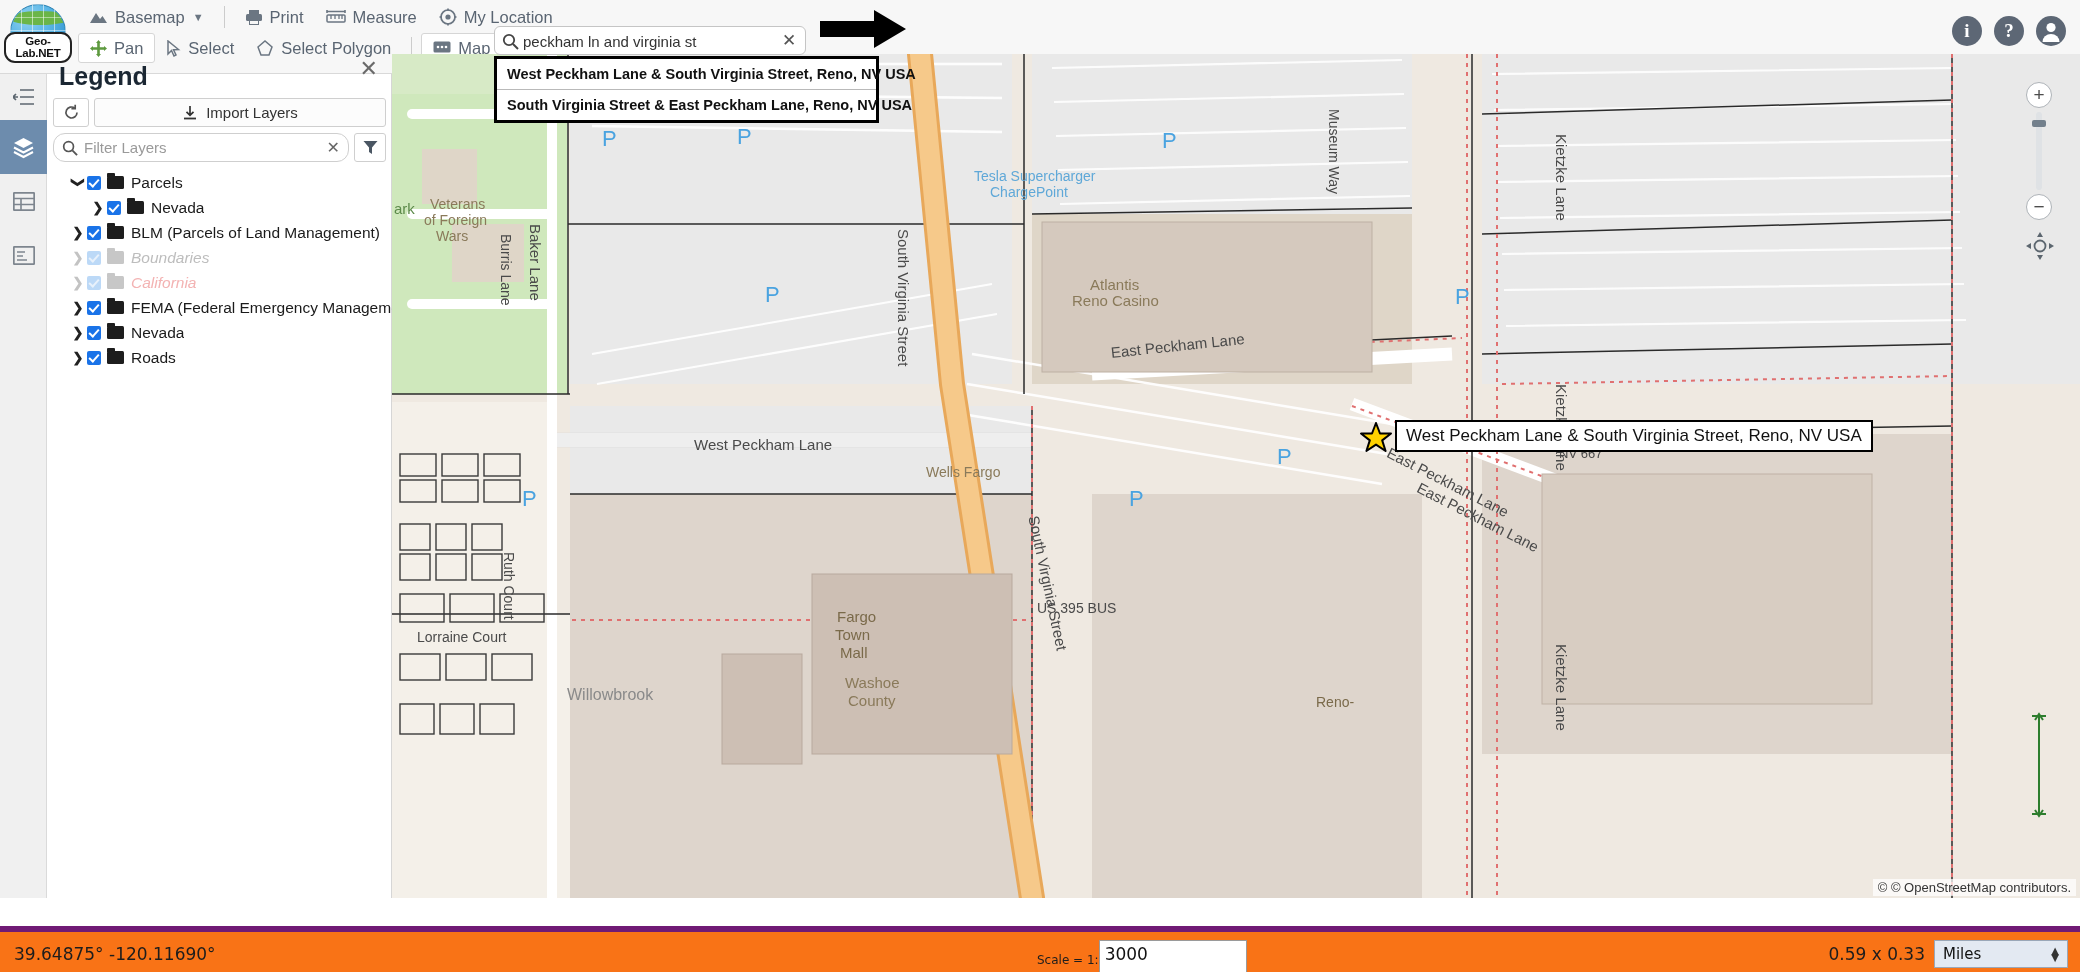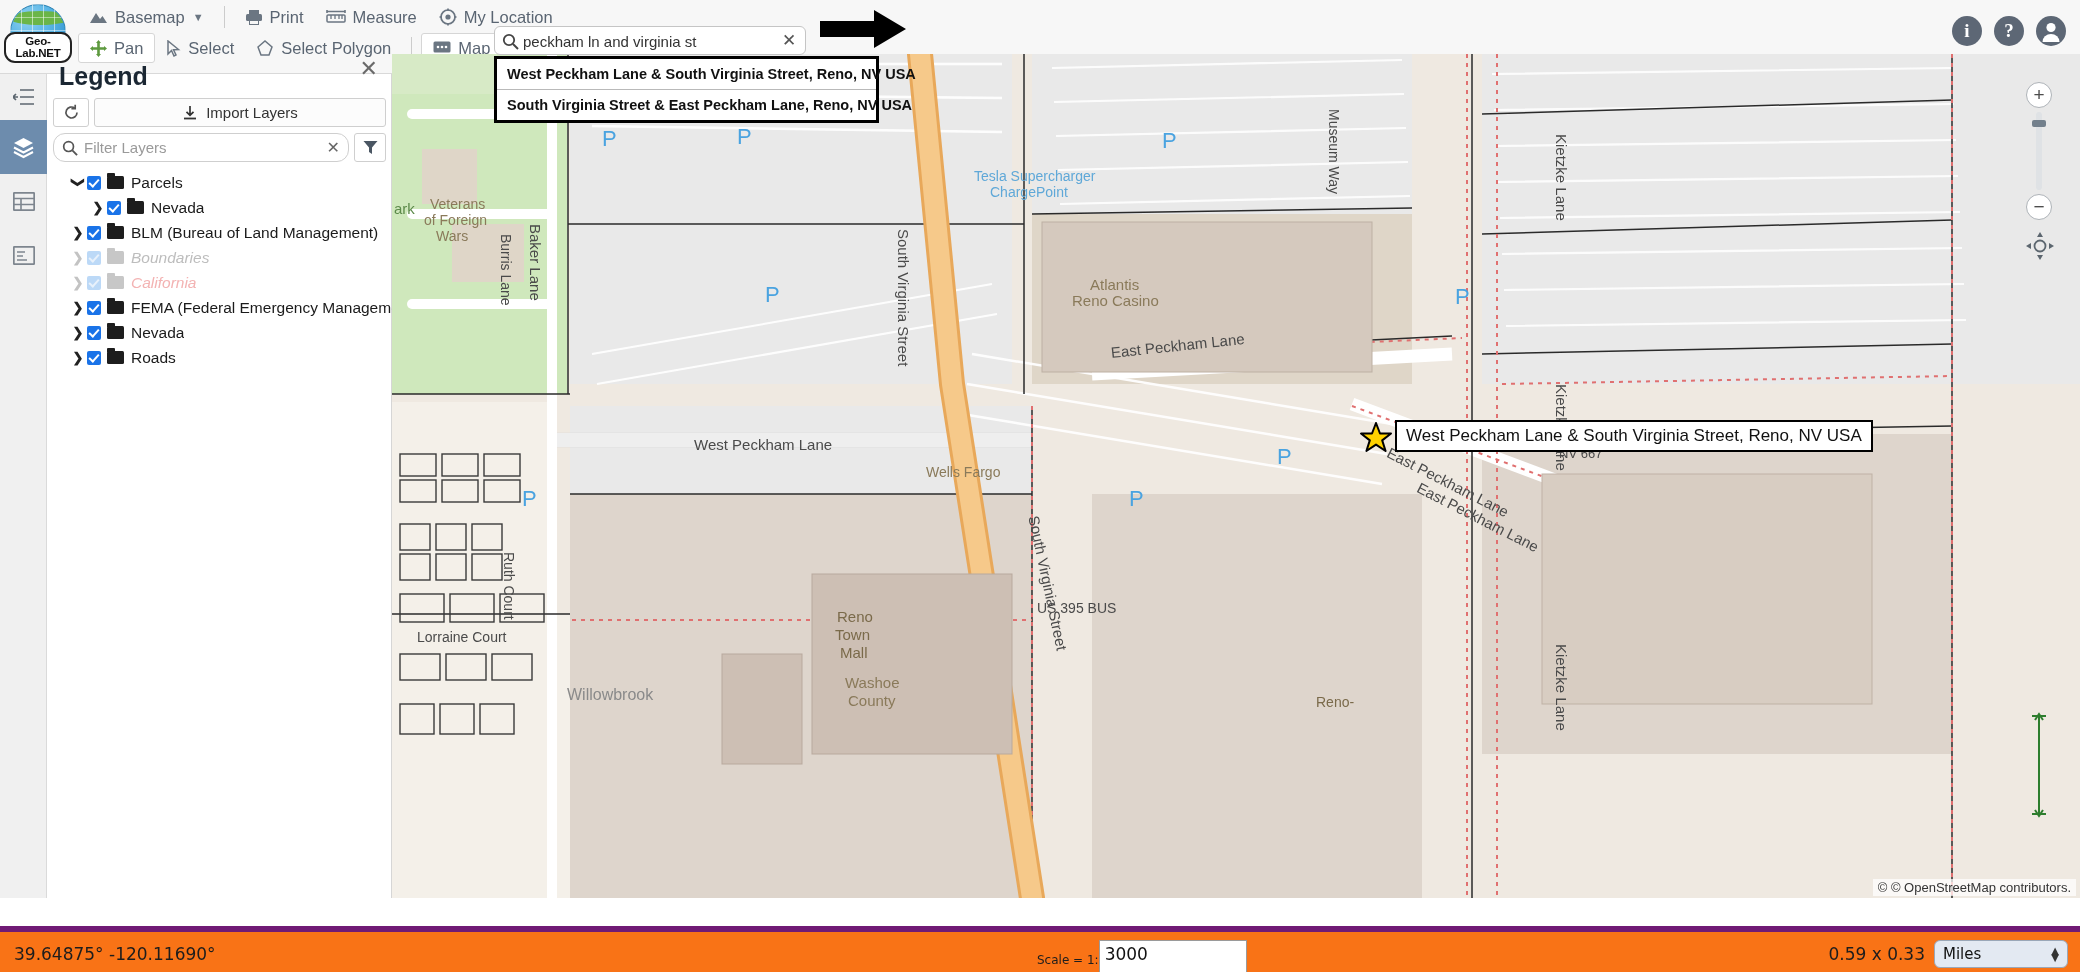--- a/index.html
+++ b/index.html
@@ -212,21 +212,21 @@
     width: 148px; height: 40px; background: #fff; border: 1px solid #9a9a9a;
     font-size: 17px; color: #111; padding: 0 5px; line-height: 26px;
     font-family: "DejaVu Sans", sans-serif;
   }
   .dims {
     position: absolute; right: 155px; top: 12px; font-size: 17px; color: #1d1d1d;
     font-family: "DejaVu Sans", sans-serif;
   }
   .unitsel {
     position: absolute; right: 12px; top: 8px; width: 134px; height: 28px;
-    background: #e3e9f2; border: 1px solid #9aa7b8; border-radius: 6px;
+    background: #e3e9f2; border: 1px solid #9aa7b8; border-radius: 0;
     font-size: 15px; color: #111; padding: 0 8px; line-height: 26px;
     display: flex; align-items: center; justify-content: space-between; cursor: pointer;
     font-family: "DejaVu Sans", sans-serif;
   }
   .spin { display: flex; flex-direction: column; line-height: 7px; font-size: 10px; color: #333; }
 </style>
 </head>
 <body>
 
 <div id="app">
@@ -437,21 +437,21 @@
         <div class="trow" style="padding-left: 42px;">
           <span class="tw" style="transform: none; font-weight: bold;">❯</span>
           <span class="cb"></span>
           <span class="fold"></span>
           <span class="tlabel">Nevada</span>
         </div>
         <div class="trow" style="padding-left: 22px;">
           <span class="tw" style="transform: none; font-weight: bold;">❯</span>
           <span class="cb"></span>
           <span class="fold"></span>
-          <span class="tlabel">BLM (Bureau of Land Management)</span>
+          <span class="tlabel">BLM (Parcels of Land Management)</span>
         </div>
         <div class="trow" style="padding-left: 22px;">
           <span class="tw dim" style="transform: none; font-weight: bold;">❯</span>
           <span class="cb dim"></span>
           <span class="fold dim"></span>
           <span class="tlabel dim">Boundaries</span>
         </div>
         <div class="trow" style="padding-left: 22px;">
           <span class="tw dim" style="transform: none; font-weight: bold;">❯</span>
           <span class="cb dim"></span>
@@ -619,21 +619,21 @@
         <div style="position: absolute; left: 582px; top: 114px; font-size: 14px; color: rgb(95, 168, 216); white-space: nowrap; transform: rotate(0deg); transform-origin: left top; font-family: &quot;Liberation Sans&quot;, sans-serif;">Tesla Supercharger</div>
         <div style="position: absolute; left: 598px; top: 130px; font-size: 14px; color: rgb(95, 168, 216); white-space: nowrap; transform: rotate(0deg); transform-origin: left top; font-family: &quot;Liberation Sans&quot;, sans-serif;">ChargePoint</div>
         <div style="position: absolute; left: 718px; top: 290px; font-size: 15px; color: rgb(74, 74, 74); white-space: nowrap; transform: rotate(-6deg); transform-origin: left top; font-family: &quot;Liberation Sans&quot;, sans-serif;">East Peckham Lane</div>
         <div style="position: absolute; left: 1000px; top: 390px; font-size: 15px; color: rgb(74, 74, 74); white-space: nowrap; transform: rotate(27deg); transform-origin: left top; font-family: &quot;Liberation Sans&quot;, sans-serif;">East Peckham Lane</div>
         <div style="position: absolute; left: 1030px; top: 425px; font-size: 15px; color: rgb(74, 74, 74); white-space: nowrap; transform: rotate(27deg); transform-origin: left top; font-family: &quot;Liberation Sans&quot;, sans-serif;">East Peckham Lane</div>
         <div style="position: absolute; left: 302px; top: 382px; font-size: 15px; color: rgb(74, 74, 74); white-space: nowrap; transform: rotate(0deg); transform-origin: left top; font-family: &quot;Liberation Sans&quot;, sans-serif;">West Peckham Lane</div>
         <div style="position: absolute; left: 534px; top: 410px; font-size: 14px; color: rgb(138, 122, 90); white-space: nowrap; transform: rotate(0deg); transform-origin: left top; font-family: &quot;Liberation Sans&quot;, sans-serif;">Wells Fargo</div>
         <div style="position: absolute; left: 125px; top: 498px; font-size: 14px; color: rgb(74, 74, 74); white-space: nowrap; transform: rotate(90deg); transform-origin: left top; font-family: &quot;Liberation Sans&quot;, sans-serif;">Ruth Court</div>
         <div style="position: absolute; left: 25px; top: 575px; font-size: 14px; color: rgb(74, 74, 74); white-space: nowrap; transform: rotate(0deg); transform-origin: left top; font-family: &quot;Liberation Sans&quot;, sans-serif;">Lorraine Court</div>
         <div style="position: absolute; left: 175px; top: 632px; font-size: 16px; color: rgb(138, 138, 138); white-space: nowrap; transform: rotate(0deg); transform-origin: left top; font-family: &quot;Liberation Sans&quot;, sans-serif;">Willowbrook</div>
-        <div style="position: absolute; left: 445px; top: 554px; font-size: 15px; color: rgb(122, 106, 74); white-space: nowrap; transform: rotate(0deg); transform-origin: left top; font-family: &quot;Liberation Sans&quot;, sans-serif;">Reno</div>
+        <div style="position: absolute; left: 445px; top: 554px; font-size: 15px; color: rgb(122, 106, 74); white-space: nowrap; transform: rotate(0deg); transform-origin: left top; font-family: &quot;Liberation Sans&quot;, sans-serif;">Fargo</div>
         <div style="position: absolute; left: 443px; top: 572px; font-size: 15px; color: rgb(122, 106, 74); white-space: nowrap; transform: rotate(0deg); transform-origin: left top; font-family: &quot;Liberation Sans&quot;, sans-serif;">Town</div>
         <div style="position: absolute; left: 448px; top: 590px; font-size: 15px; color: rgb(122, 106, 74); white-space: nowrap; transform: rotate(0deg); transform-origin: left top; font-family: &quot;Liberation Sans&quot;, sans-serif;">Mall</div>
         <div style="position: absolute; left: 453px; top: 620px; font-size: 15px; color: rgb(138, 122, 90); white-space: nowrap; transform: rotate(0deg); transform-origin: left top; font-family: &quot;Liberation Sans&quot;, sans-serif;">Washoe</div>
         <div style="position: absolute; left: 456px; top: 638px; font-size: 15px; color: rgb(138, 122, 90); white-space: nowrap; transform: rotate(0deg); transform-origin: left top; font-family: &quot;Liberation Sans&quot;, sans-serif;">County</div>
         <div style="position: absolute; left: 645px; top: 546px; font-size: 14px; color: rgb(74, 74, 74); white-space: nowrap; transform: rotate(0deg); transform-origin: left top; font-family: &quot;Liberation Sans&quot;, sans-serif;">US 395 BUS</div>
         <div style="position: absolute; left: 924px; top: 640px; font-size: 14px; color: rgb(122, 106, 74); white-space: nowrap; transform: rotate(0deg); transform-origin: left top; font-family: &quot;Liberation Sans&quot;, sans-serif;">Reno-</div>
       </div>
     <div id="map-parking">
         <div style="position: absolute; left: 210px; top: 72px; font-size: 22px; color: rgb(74, 163, 224); font-family: &quot;Liberation Sans&quot;, sans-serif;">P</div>
         <div style="position: absolute; left: 345px; top: 70px; font-size: 22px; color: rgb(74, 163, 224); font-family: &quot;Liberation Sans&quot;, sans-serif;">P</div>

